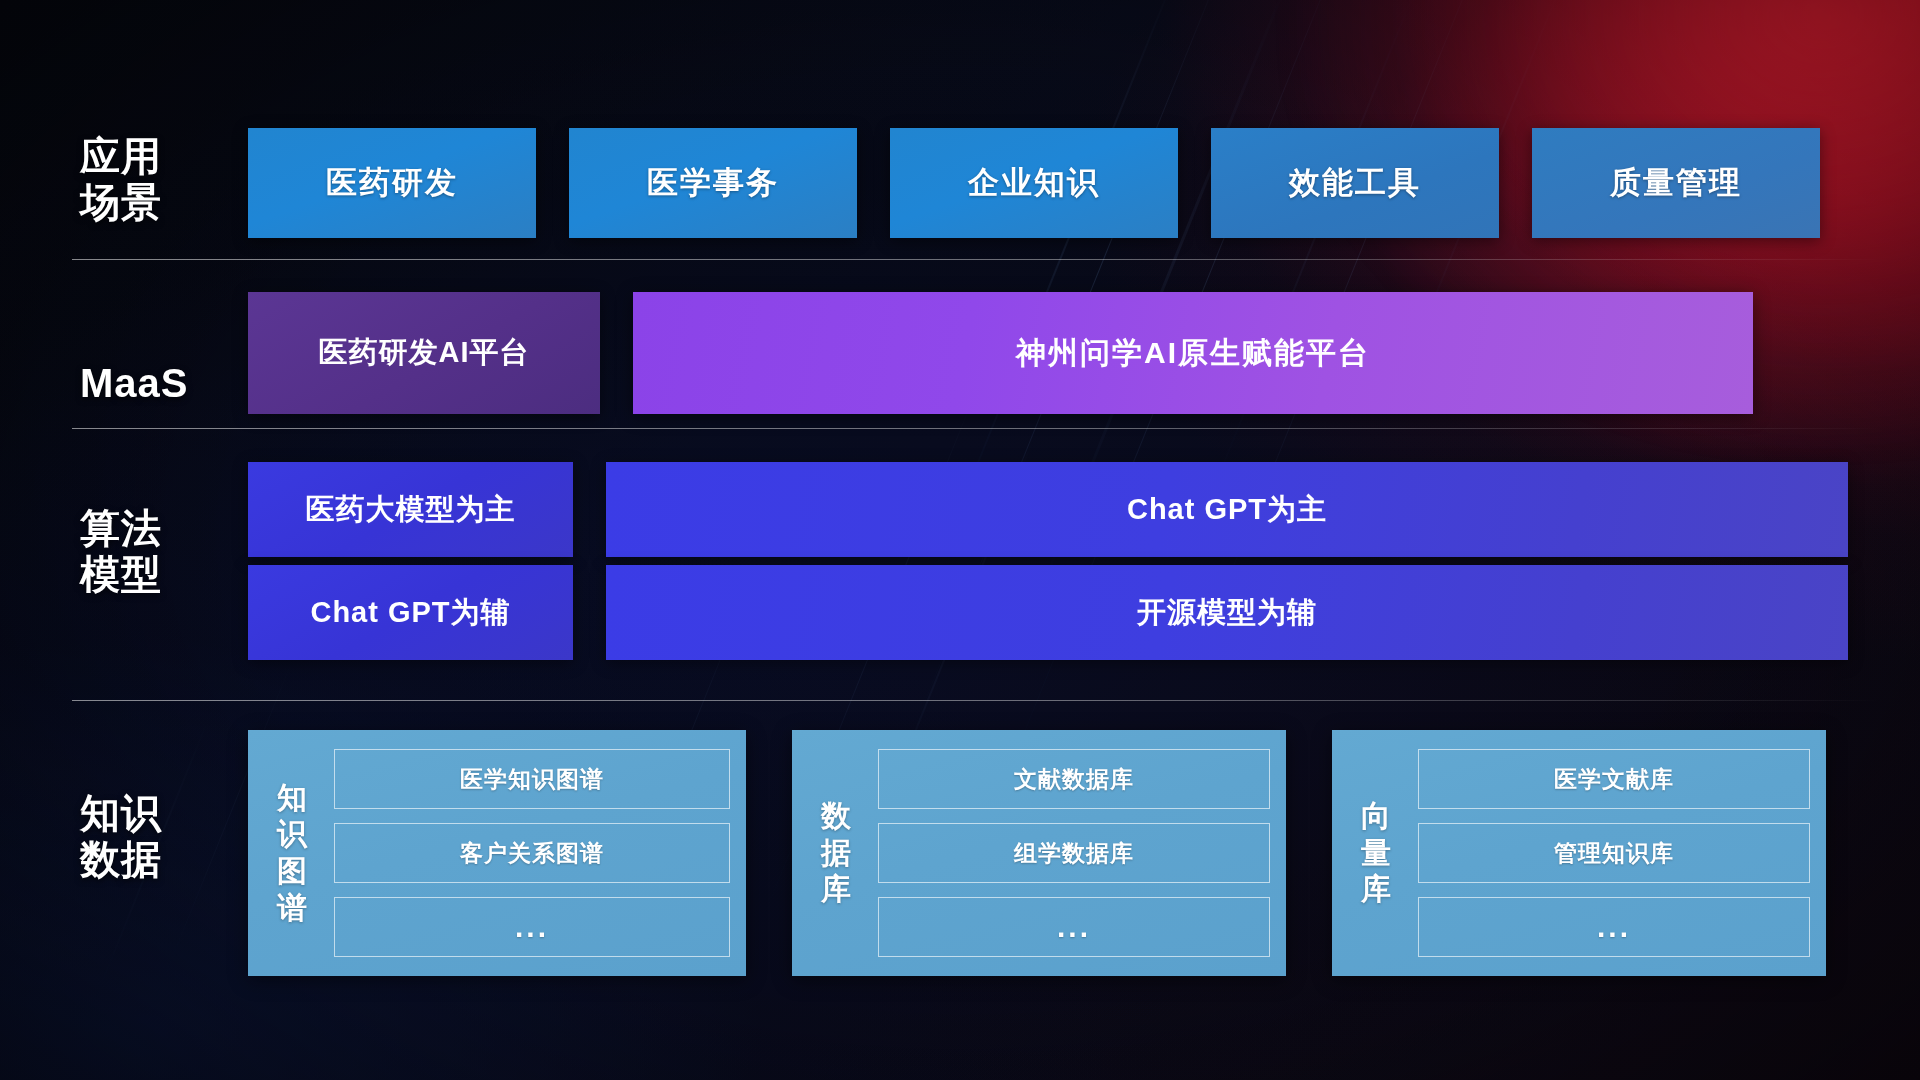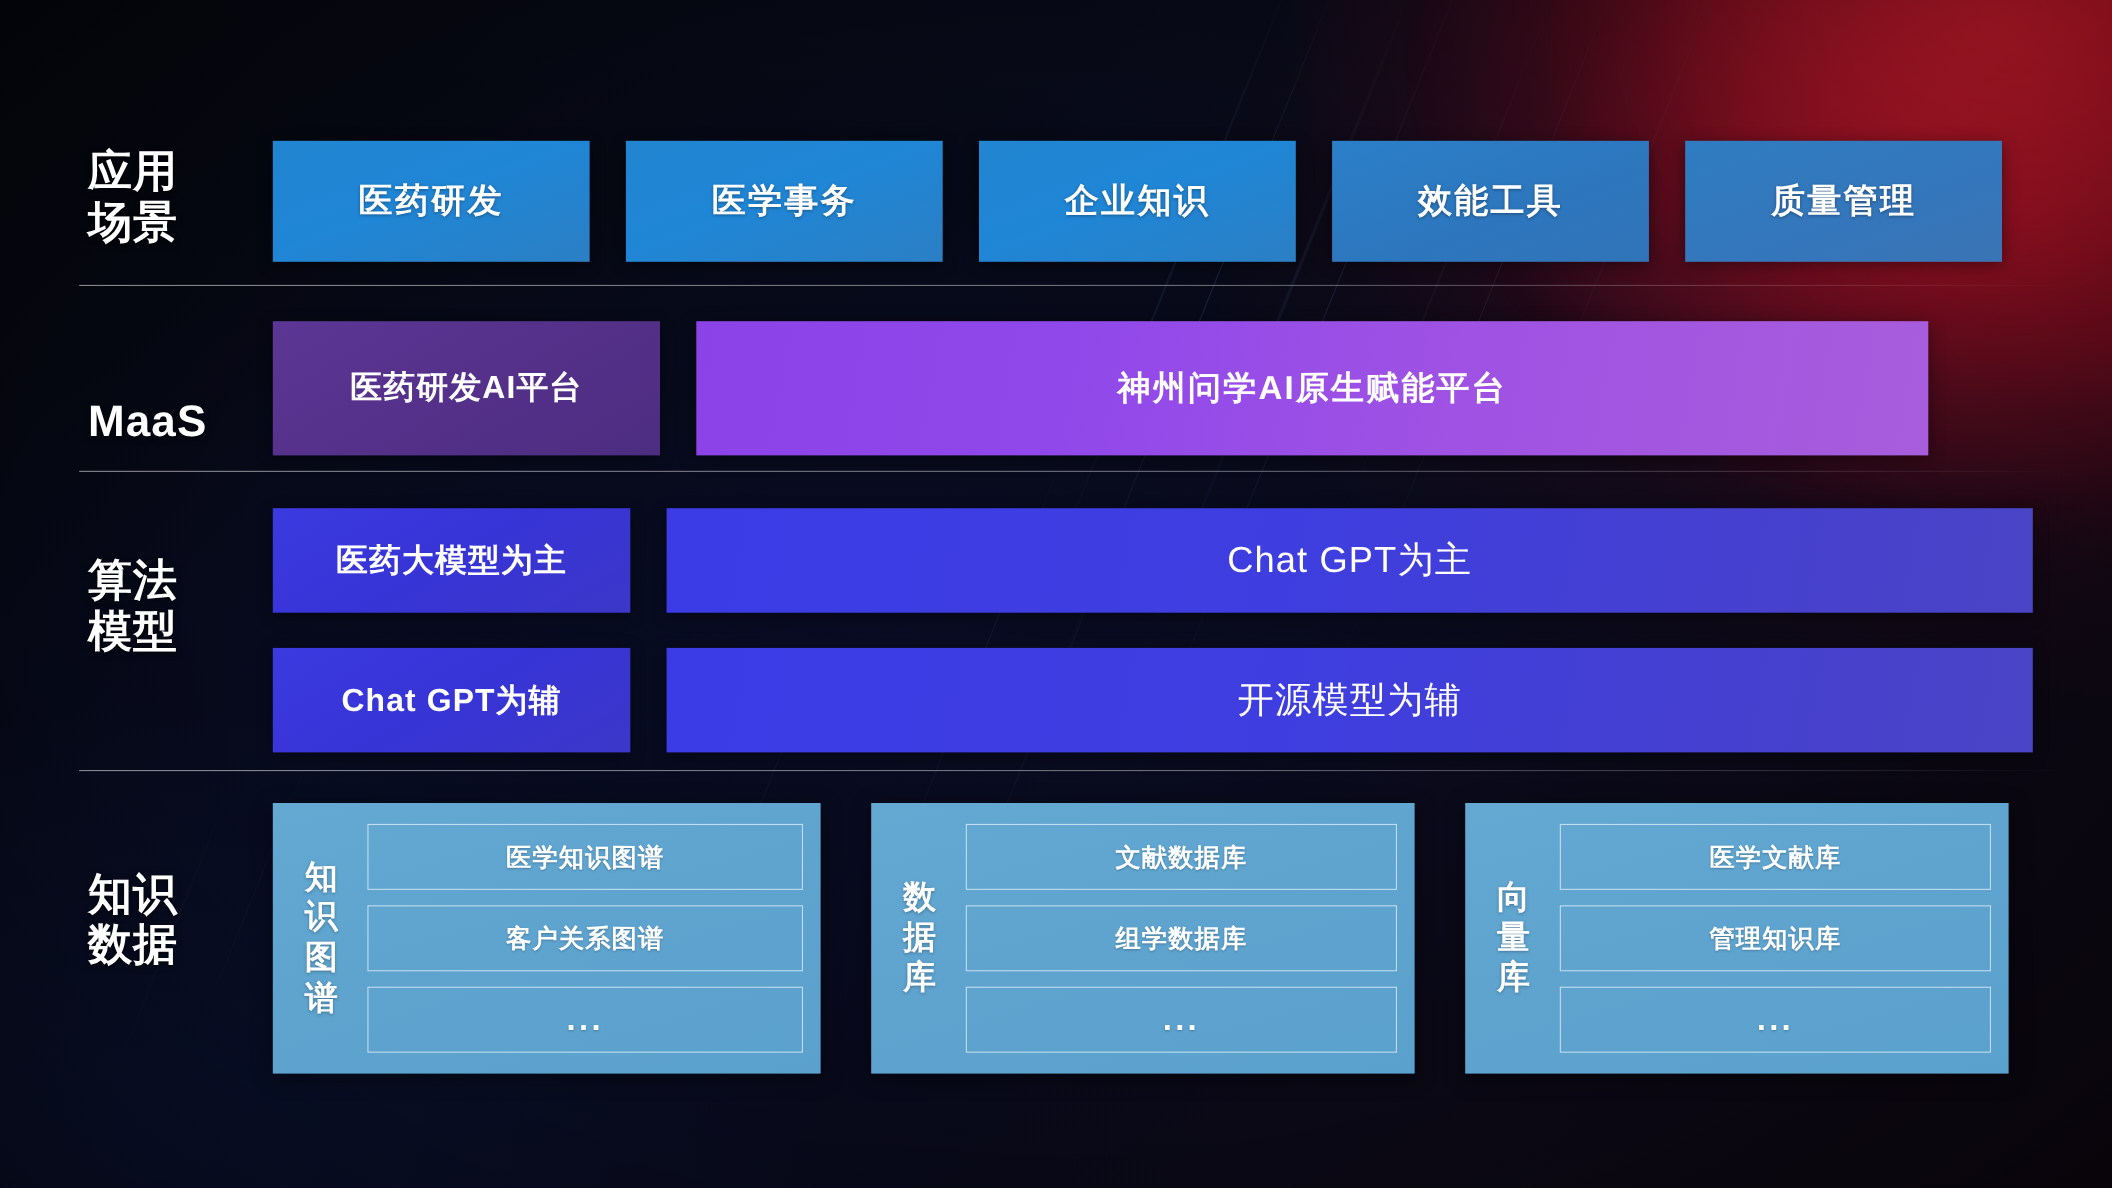--- a/index.html
+++ b/index.html
@@ -78,34 +78,34 @@
   .maas-right {
     width:1120px; height:122px;
     background:linear-gradient(100deg,#8b43e8 0%,#9048ea 30%,#9f52e3 62%,#a75ddc 100%);
     display:flex; align-items:center; justify-content:center;
     color:#fff; font-size:30px; font-weight:bold; letter-spacing:2px;
     box-shadow:0 3px 16px rgba(0,0,0,0.45);
   }
 
   
   .algo-wrap { position:absolute; left:248px; top:462px; }
-  .algo-line { display:flex; gap:33px; margin-bottom:32px; }
+  .algo-line { display:flex; gap:33px; margin-bottom:8px; }
   .algo-line:last-child{ margin-bottom:0; }
   .algo-left {
     width:325px; height:95px;
     background:linear-gradient(150deg,#3a3ae0 0%,#3734d6 50%,#3b37c9 100%);
     display:flex; align-items:center; justify-content:center;
     color:#fff; font-size:29px; font-weight:bold; letter-spacing:1px;
     box-shadow:0 3px 14px rgba(0,0,0,0.42);
   }
   .algo-right {
     width:1242px; height:95px;
     background:linear-gradient(100deg,#3b3ce6 0%,#3e3ee0 45%,#4540cf 78%,#4a44c6 100%);
     display:flex; align-items:center; justify-content:center;
-    color:#fff; font-size:33px; font-weight:normal; letter-spacing:1px;
+    color:#fff; font-size:29px; font-weight:bold; letter-spacing:1px;
     box-shadow:0 3px 14px rgba(0,0,0,0.42);
   }
 
   
   .kd-wrap { position:absolute; left:248px; top:730px; display:flex; gap:46px; }
   .kd-panel {
     height:246px; padding:14px 16px;
     background:linear-gradient(165deg,#63a9d2 0%,#5ea4cf 45%,#5ba1cd 100%);
     display:flex; align-items:stretch; gap:14px;
     box-shadow:0 4px 18px rgba(0,0,0,0.45);

